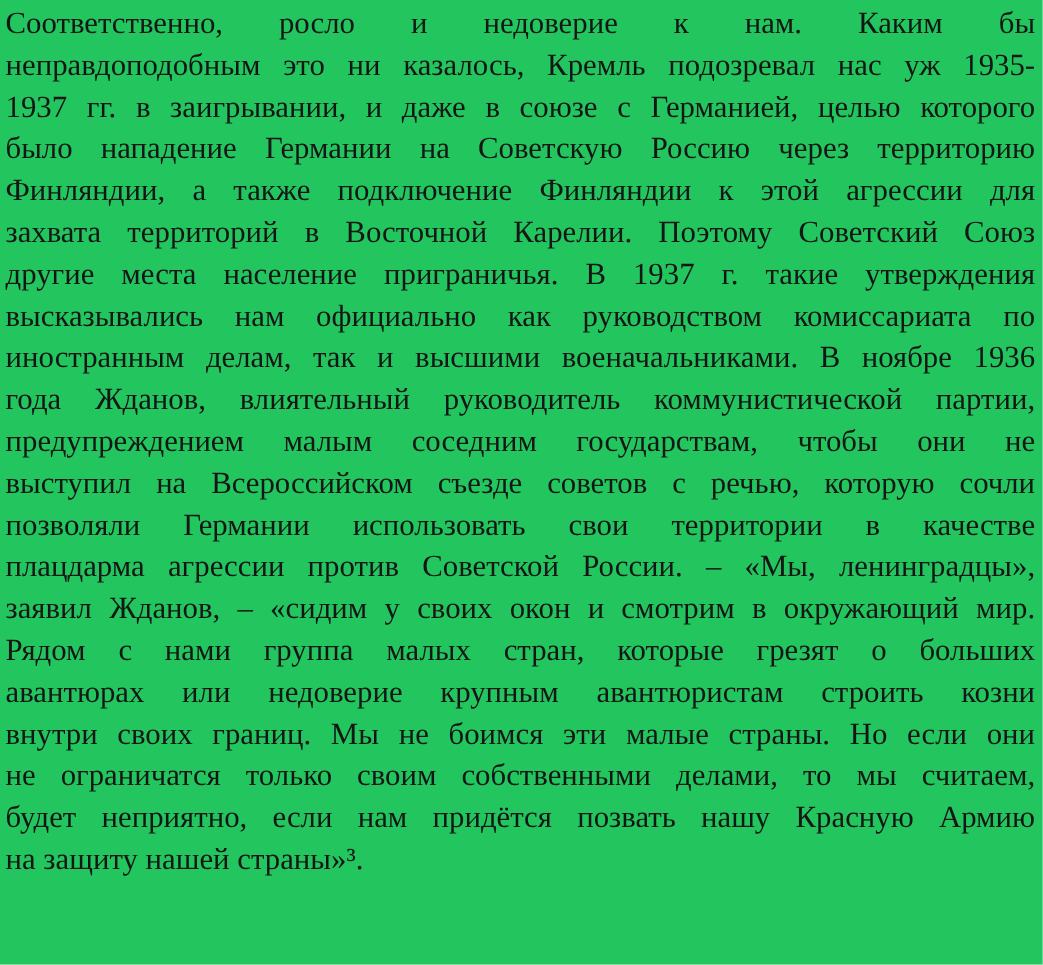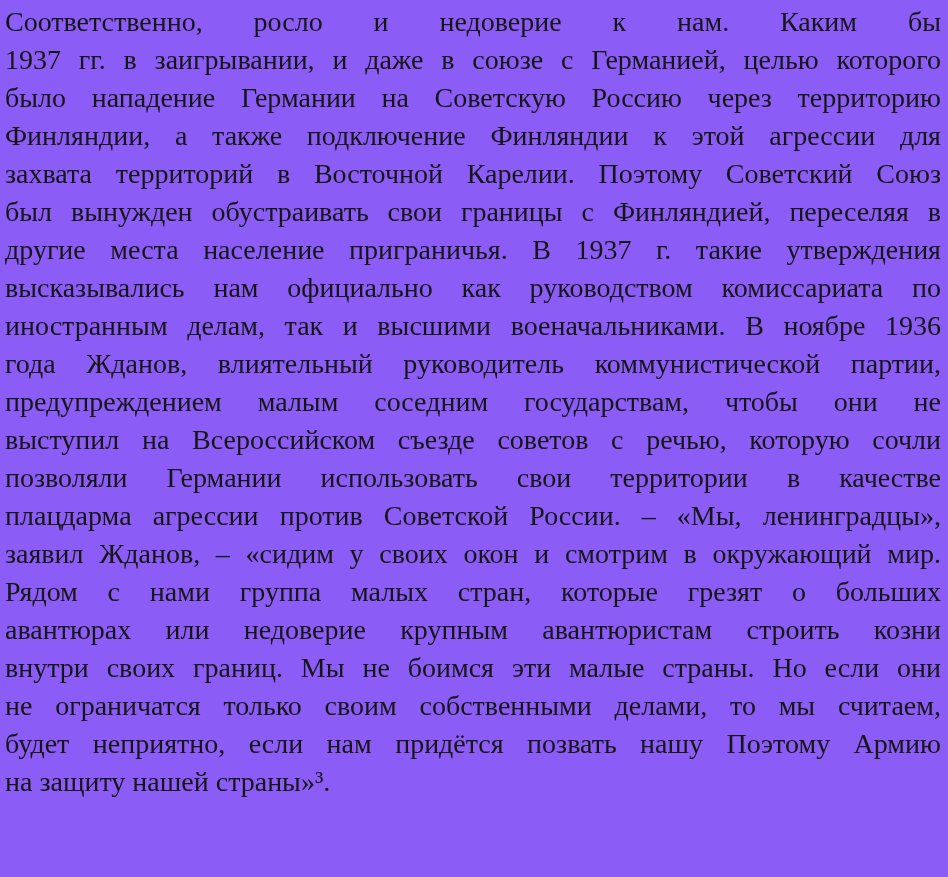--- a/index.html
+++ b/index.html
@@ -4,21 +4,21 @@
 <style>
   html, body {
     margin: 0;
     padding: 0;
     background: #ffffff;
   }
   .page {
     box-sizing: border-box;
     width: 948px;
     height: 877px;
-    background: #8b5cf6;
+    background: #22c55e;
     padding: 3px 7px 0 5px;
     overflow: hidden;
   }
   .paragraph {
     width: 100%;
   }
   .line {
     font-family: "Liberation Serif", "DejaVu Serif", serif;
     font-size: 28px;
     line-height: 38px;
@@ -35,34 +35,34 @@
     text-align-last: left;
     -moz-text-align-last: left;
   }
 </style>
 </head>
 <body>
 
 <div class="page">
   <div class="paragraph">
       <div class="line">Соответственно, росло и недоверие к нам. Каким бы</div>
+      <div class="line">неправдоподобным это ни казалось, Кремль подозревал нас уж 1935-</div>
       <div class="line">1937 гг. в заигрывании, и даже в союзе с Германией, целью которого</div>
       <div class="line">было нападение Германии на Советскую Россию через территорию</div>
       <div class="line">Финляндии, а также подключение Финляндии к этой агрессии для</div>
       <div class="line">захвата территорий в Восточной Карелии. Поэтому Советский Союз</div>
-      <div class="line">был вынужден обустраивать свои границы с Финляндией, переселяя в</div>
       <div class="line">другие места население приграничья. В 1937 г. такие утверждения</div>
       <div class="line">высказывались нам официально как руководством комиссариата по</div>
       <div class="line">иностранным делам, так и высшими военачальниками. В ноябре 1936</div>
       <div class="line">года Жданов, влиятельный руководитель коммунистической партии,</div>
       <div class="line">предупреждением малым соседним государствам, чтобы они не</div>
       <div class="line">выступил на Всероссийском съезде советов с речью, которую сочли</div>
       <div class="line">позволяли Германии использовать свои территории в качестве</div>
       <div class="line">плацдарма агрессии против Советской России. – «Мы, ленинградцы»,</div>
       <div class="line">заявил Жданов, – «сидим у своих окон и смотрим в окружающий мир.</div>
       <div class="line">Рядом с нами группа малых стран, которые грезят о больших</div>
       <div class="line">авантюрах или недоверие крупным авантюристам строить козни</div>
       <div class="line">внутри своих границ. Мы не боимся эти малые страны. Но если они</div>
       <div class="line">не ограничатся только своим собственными делами, то мы считаем,</div>
-      <div class="line">будет неприятно, если нам придётся позвать нашу Поэтому Армию</div>
+      <div class="line">будет неприятно, если нам придётся позвать нашу Красную Армию</div>
       <div class="line">на защиту нашей страны»³.</div>
     </div>
 </div>
 
 </body></html>

